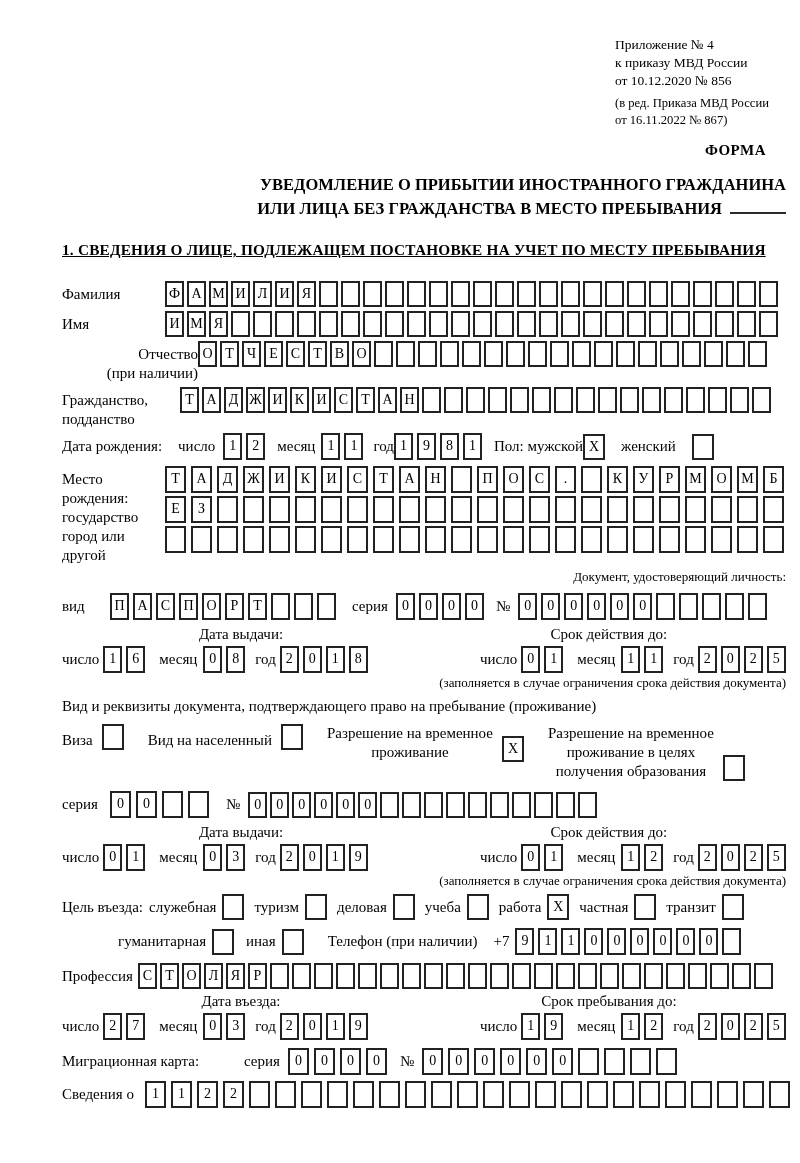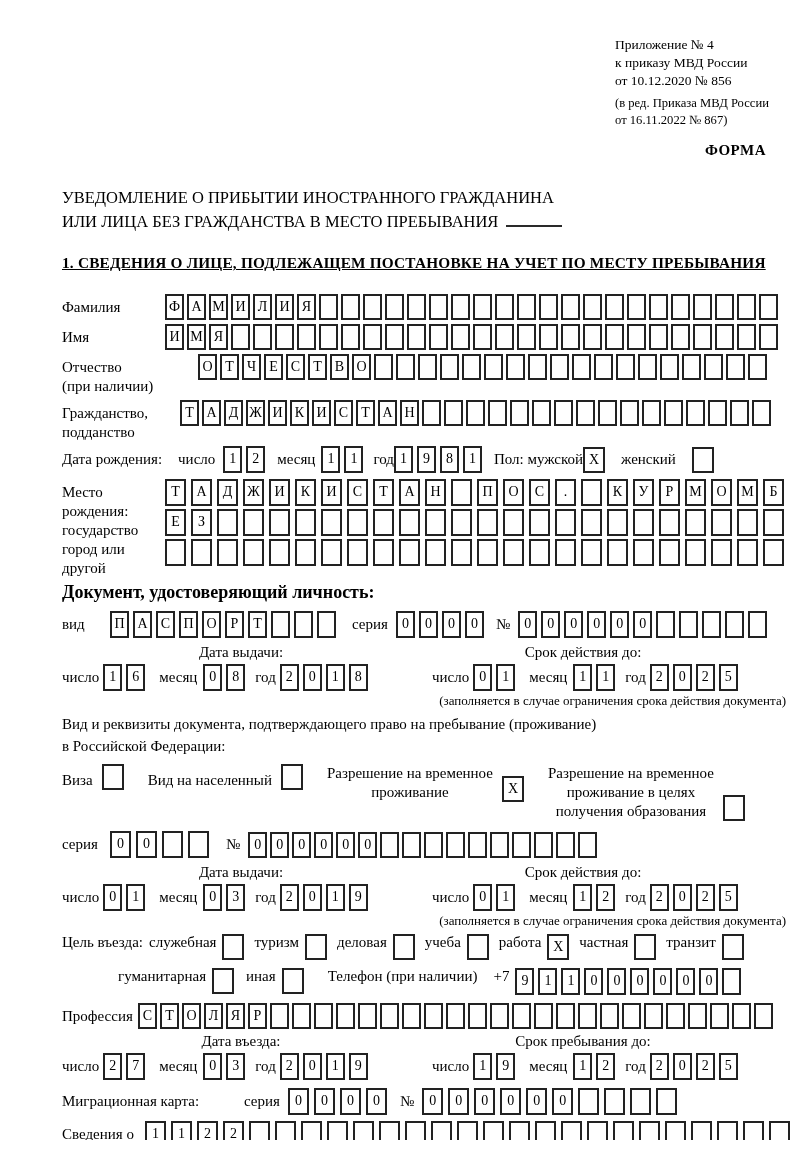--- a/index.html
+++ b/index.html
@@ -12,28 +12,28 @@
     color:#000;
     font-family:"Liberation Serif","DejaVu Serif",serif;
     font-size:15px;
     overflow:hidden;
   }
   
   .appendix{margin-left:553px;width:178px;font-size:13.5px;line-height:1.33;}
   .edition{margin-left:553px;width:185px;font-size:12.6px;line-height:1.33;margin-top:5px;}
   .forma{text-align:right;padding-right:20px;font-weight:bold;font-size:15px;letter-spacing:.5px;margin-top:14px;}
   
-  .title{ text-align:left;font-weight:normal;font-size:16.5px;line-height:1.45;margin-top:27px;}
+  .title{ text-align:right;font-weight:bold;font-size:16.5px;line-height:1.45;margin-top:14px;}
   .blank-line{display:inline-block;width:56px;border-bottom:2px solid #2a2a2a;height:3px;margin-left:8px;}
   .sec-heading{font-weight:bold;font-size:15.3px;letter-spacing:.2px;margin-top:20px;margin-bottom:22px;text-decoration:underline;}
   
   .frow{display:flex;align-items:flex-start;margin-bottom:4px;}
   .lbl{flex:none;line-height:19px;padding-top:4px;}
   .lbl div{line-height:19px;}
-  .w103{width:103px;} .w136{width:136px;} .w118{width:118px;} .w48{width:48px;} .w68{width:68px;} .w152{width:152px;} .w83{width:83px;}
+  .w103{width:103px;} .w136{width:136px;text-align:right;} .w118{width:118px;} .w48{width:48px;} .w68{width:68px;} .w152{width:152px;} .w83{width:83px;}
   
   .cells{display:inline-flex;flex:none;}
   .cell{
     box-sizing:border-box;flex:none;
     width:19px;height:26px;
     border:2px solid #222;
     margin-right:3px;
     text-align:center;font-size:14px;line-height:21px;
     background:#fff;
   }
@@ -42,37 +42,37 @@
   .chk .cell{width:22px;height:26px;margin-right:0;line-height:21px;}
   
   .iline{display:flex;align-items:center;margin-bottom:6px;}
   .iline .t{flex:none;}
   .ml6{margin-left:6px;} .ml8{margin-left:8px;} .ml10{margin-left:10px;} .ml12{margin-left:12px;} .ml16{margin-left:16px;} .ml24{margin-left:24px;} .ml30{margin-left:30px;}
   .mr4{margin-right:4px;} .mr6{margin-right:6px;} .mr8{margin-right:8px;}
   
   .mlrow{display:flex;margin-bottom:4px;}
   .boxcol .cells{display:flex;margin-bottom:3px;}
   
-  .center-bold{text-align:left;font-weight:bold;font-size:18px;margin:4px 0 8px 0;}
-  
-  .dates{display:flex;margin:2px 0 2px 0;}
+  .center-bold{text-align:right;font-weight:normal;font-size:13px;margin:4px 0 8px 0;}
+  
+  .dates{display:flex;margin:2px 0 2px 0;gap:48px;}
   .dcol-l{width:358px;flex:none;}
   .dcol-r{flex:1;}
   .dhead{text-align:center;font-size:15px;line-height:17px;}
   .dhead-r{padding-right:40px;}
   .dline{display:flex;align-items:center;margin-top:3px;}
   .note{font-size:13px;text-align:right;line-height:15px;margin:2px 0 6px 0;}
   .intro{line-height:20px;margin-bottom:2px;}
   
   .opts{display:flex;align-items:flex-start;margin:8px 0 10px 0;}
   .opt{display:flex;align-items:flex-end;}
   .opt-label{text-align:center;line-height:19px;}
   .opt .chk{margin-left:9px;margin-top:0;}
   
-  .pline{display:flex;margin-bottom:8px;}
+  .pline{display:flex;align-items:center;margin-bottom:8px;}
   .pl-ind{padding-left:56px;}
 </style>
 </head>
 <body>
 
 <div class="page">
 
   <div class="appendix">
     <div>Приложение № 4</div>
     <div>к приказу МВД России</div>
@@ -428,21 +428,20 @@
             <span class="cell">0</span>
             <span class="cell">2</span>
             <span class="cell">5</span>
           </span>
       </div>
     </div>
   </div>
   <div class="note">(заполняется в случае ограничения срока действия документа)</div>
 
   <div class="intro">Вид и реквизиты документа, подтверждающего право на пребывание (проживание)</div>
-  <div class="intro">в Российской Федерации:</div>
 
   <div class="opts">
     <div class="opt">
       <div class="opt-label">Виза</div>
       <span class="cells chk">
           <span class="cell">&nbsp;</span>
         </span>
     </div>
     <div class="opt ml24">
       <div class="opt-label">Вид на населенный</div>

